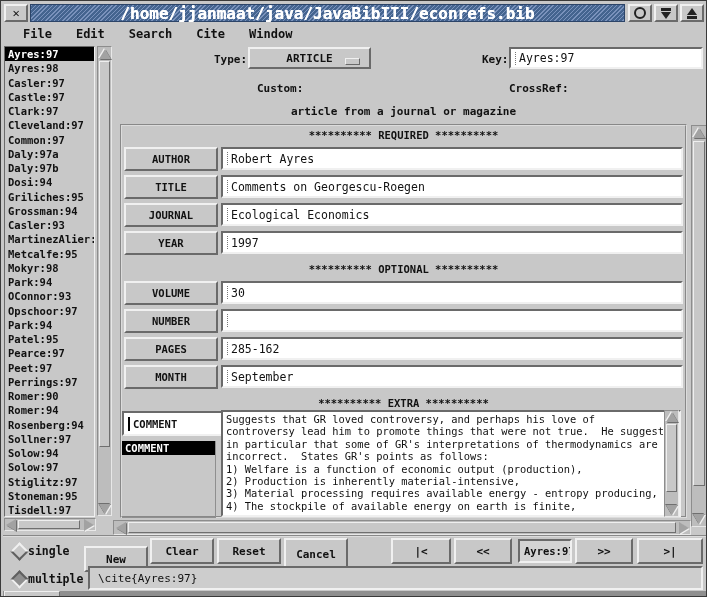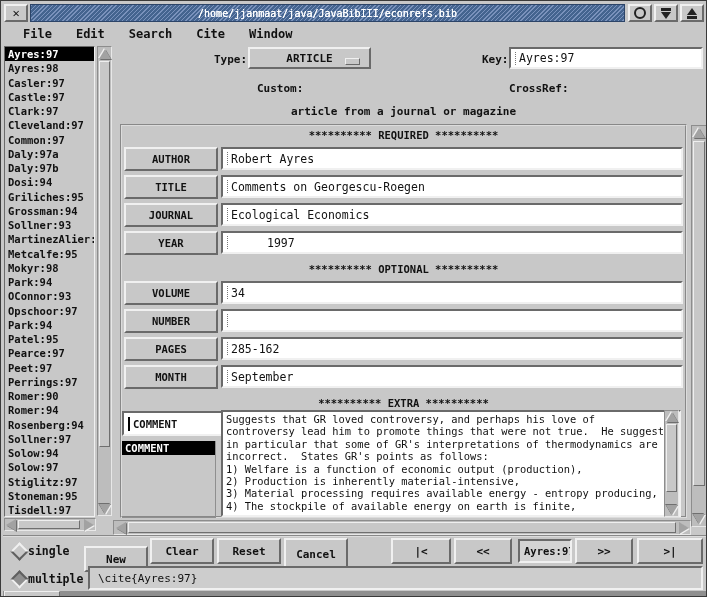--- a/index.html
+++ b/index.html
@@ -19,21 +19,21 @@
 
   
   .tb-btn{position:absolute;top:3px;height:18px;display:flex;align-items:center;justify-content:center;cursor:pointer;}
   .titlebar{
     position:absolute;left:29px;top:3px;width:595px;height:18px;
     background-color:#4c6ea0;
     background-image:repeating-linear-gradient(135deg,#7a92bc 0 1px,#44648f 1px 3px);
     border:1px solid #2c4468;box-sizing:border-box;
     display:flex;align-items:center;justify-content:center;
   }
-  .titlebar span{color:#fff;font-weight:normal;font-size:10px;text-shadow:0 0 0 #fff;white-space:nowrap;}
+  .titlebar span{color:#fff;font-weight:bold;font-size:16px;text-shadow:0 0 0 #fff;white-space:nowrap;}
   .xglyph{font-size:12px;font-weight:bold;color:#111;line-height:1;}
   .circle-icon{width:8px;height:8px;border:2px solid #222;border-radius:50%;}
   .bar-icon{width:10px;height:3px;background:#222;}
   .tri-dn-icon{width:0;height:0;border:5px solid transparent;border-top:7px solid #222;border-bottom:none;}
   .tri-up-icon{width:0;height:0;border:5px solid transparent;border-bottom:7px solid #222;border-top:none;}
 
   
   .menubar{position:absolute;left:2px;top:23px;width:701px;height:19px;display:flex;align-items:center;padding-left:12px;box-sizing:border-box;gap:8px;background:#c8c8c8;}
   .menu-item{font-size:12px;font-weight:bold;padding:1px 8px;cursor:pointer;white-space:nowrap;}
 
@@ -125,21 +125,21 @@
       <div class="list-item">Daly:97a</div>
 
       <div class="list-item">Daly:97b</div>
 
       <div class="list-item">Dosi:94</div>
 
       <div class="list-item">Griliches:95</div>
 
       <div class="list-item">Grossman:94</div>
 
-      <div class="list-item">Sollner:93</div>
+      <div class="list-item">Casler:93</div>
 
       <div class="list-item">MartinezAlier:9</div>
 
       <div class="list-item">Metcalfe:95</div>
 
       <div class="list-item">Mokyr:98</div>
 
       <div class="list-item">Park:94</div>
 
       <div class="list-item">OConnor:93</div>
@@ -221,30 +221,30 @@
   <div class="abs sunken tfield" style="left:220px;top:174px;width:462px;height:23px;">
     <span class="caret"></span>
     <span>Comments on Georgescu-Roegen</span>
   </div>
   <div class="fld-btn raised" style="left:123px;top:202px;width:94px;height:24px;">JOURNAL</div>
   <div class="abs sunken tfield" style="left:220px;top:202px;width:462px;height:23px;">
     <span class="caret"></span>
     <span>Ecological Economics</span>
   </div>
   <div class="fld-btn raised" style="left:123px;top:230px;width:94px;height:24px;">YEAR</div>
-  <div class="abs sunken tfield" style="left:220px;top:230px;width:462px;height:23px;gap:36px;">
+  <div class="abs sunken tfield" style="left:220px;top:230px;width:462px;height:23px;">
     <span class="caret"></span>
     <span>1997</span>
   </div>
 
   <div class="sec-hdr" style="top:262px;">********** OPTIONAL **********</div>
   <div class="fld-btn raised" style="left:123px;top:280px;width:94px;height:24px;">VOLUME</div>
   <div class="abs sunken tfield" style="left:220px;top:280px;width:462px;height:23px;">
     <span class="caret"></span>
-    <span>34</span>
+    <span>30</span>
   </div>
   <div class="fld-btn raised" style="left:123px;top:308px;width:94px;height:24px;">NUMBER</div>
   <div class="abs sunken tfield" style="left:220px;top:308px;width:462px;height:23px;">
     <span class="caret"></span>
     <span></span>
   </div>
   <div class="fld-btn raised" style="left:123px;top:336px;width:94px;height:24px;">PAGES</div>
   <div class="abs sunken tfield" style="left:220px;top:336px;width:462px;height:23px;">
     <span class="caret"></span>
     <span>285-162</span>

